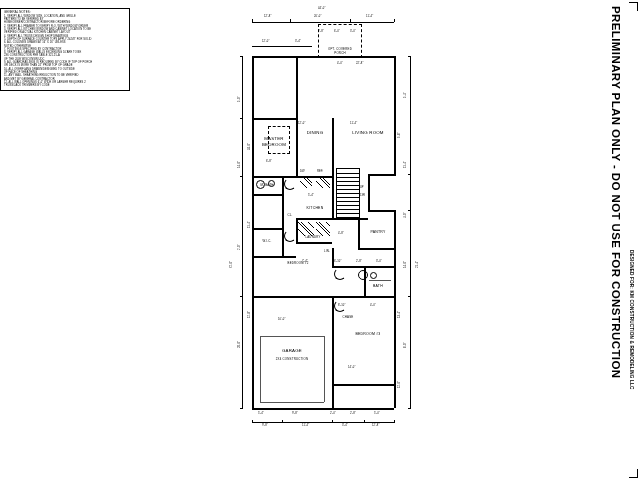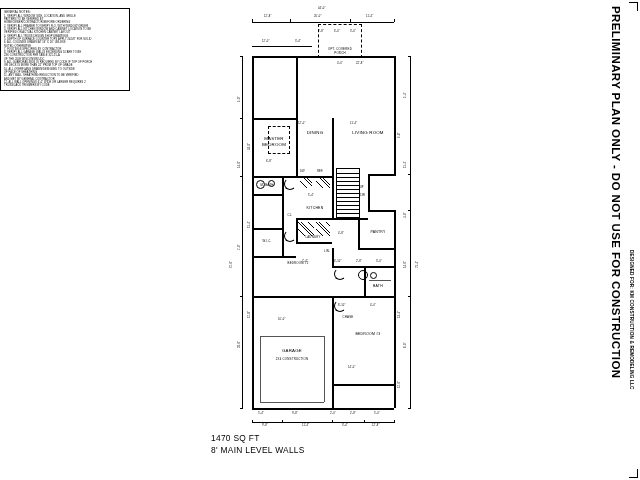--- a/index.html
+++ b/index.html
@@ -98,24 +98,20 @@
     <div>    TRUSS/JACK TRIMMERS BY CODE</div>
   </div>
 
   <div class="vtitle">
     <span>PRELIMINARY PLAN ONLY - DO NOT USE FOR CONSTRUCTION</span>
   </div>
   <div class="vsub">
     <span>DESIGNED FOR:  KM CONSTRUCTION &amp; REMODELING LLC</span>
   </div>
 
-  <div class="caption">
-    <div>1470 SQ FT</div>
-    <div>8' MAIN LEVEL WALLS</div>
-  </div>
 
   <div class="plan">
 
     <div class="dline" style="left:14px;top:4px;width:142px;"></div>
     <div class="tick" style="left:14px;top:1px;"></div>
     <div class="tick" style="left:52px;top:1px;"></div>
     <div class="tick" style="left:112px;top:1px;"></div>
     <div class="tick" style="left:156px;top:1px;"></div>
     <div class="dim" style="left:26px;top:-3px;">12'-8"</div>
     <div class="dim" style="left:76px;top:-3px;">20'-0"</div>

